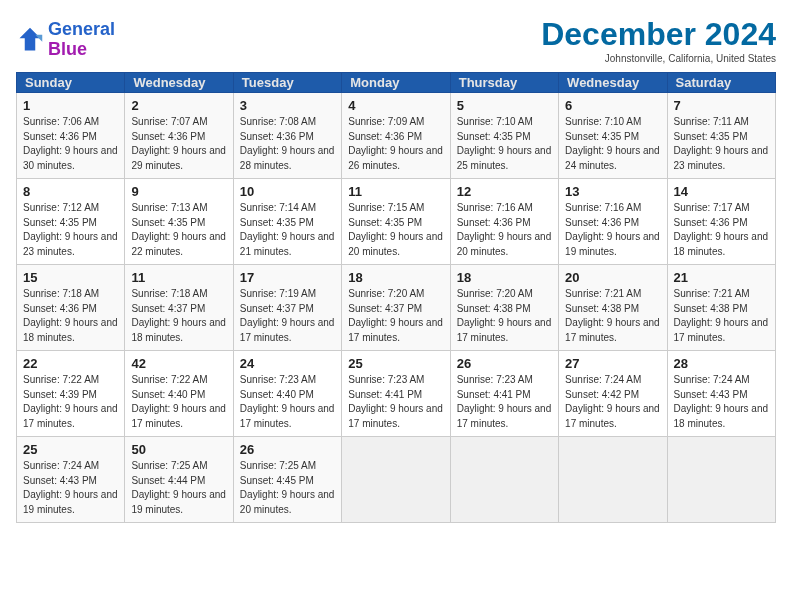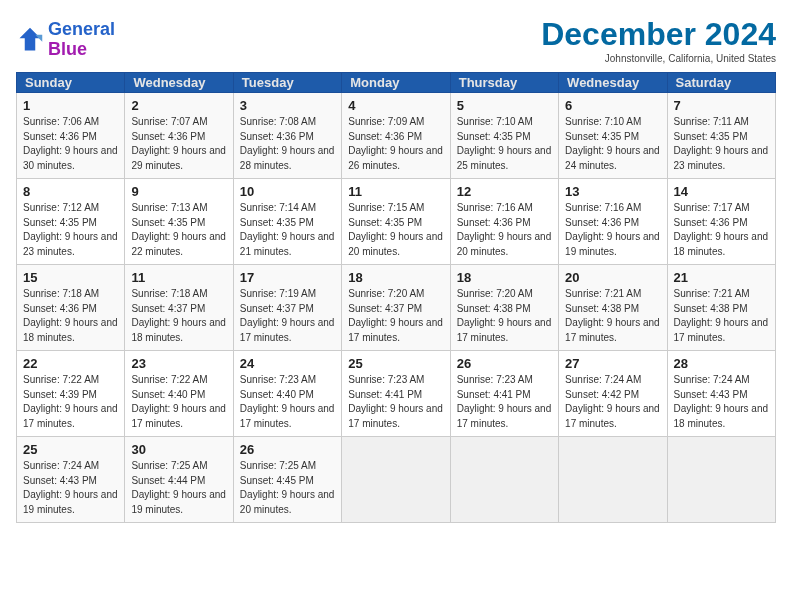--- a/index.html
+++ b/index.html
@@ -304,21 +304,21 @@
       <tr>
         <td>
         <span class="day-number">22</span>
         <div class="day-detail">
           Sunrise: 7:22 AM<br>
           Sunset: 4:39 PM<br>
           Daylight: 9 hours and 17 minutes.
         </div>
       </td>
         <td>
-        <span class="day-number">23</span>
+        <span class="day-number">42</span>
         <div class="day-detail">
           Sunrise: 7:22 AM<br>
           Sunset: 4:40 PM<br>
           Daylight: 9 hours and 17 minutes.
         </div>
       </td>
         <td>
         <span class="day-number">24</span>
         <div class="day-detail">
           Sunrise: 7:23 AM<br>
@@ -362,21 +362,21 @@
       <tr>
         <td>
         <span class="day-number">25</span>
         <div class="day-detail">
           Sunrise: 7:24 AM<br>
           Sunset: 4:43 PM<br>
           Daylight: 9 hours and 19 minutes.
         </div>
       </td>
         <td>
-        <span class="day-number">30</span>
+        <span class="day-number">50</span>
         <div class="day-detail">
           Sunrise: 7:25 AM<br>
           Sunset: 4:44 PM<br>
           Daylight: 9 hours and 19 minutes.
         </div>
       </td>
         <td>
         <span class="day-number">26</span>
         <div class="day-detail">
           Sunrise: 7:25 AM<br>

